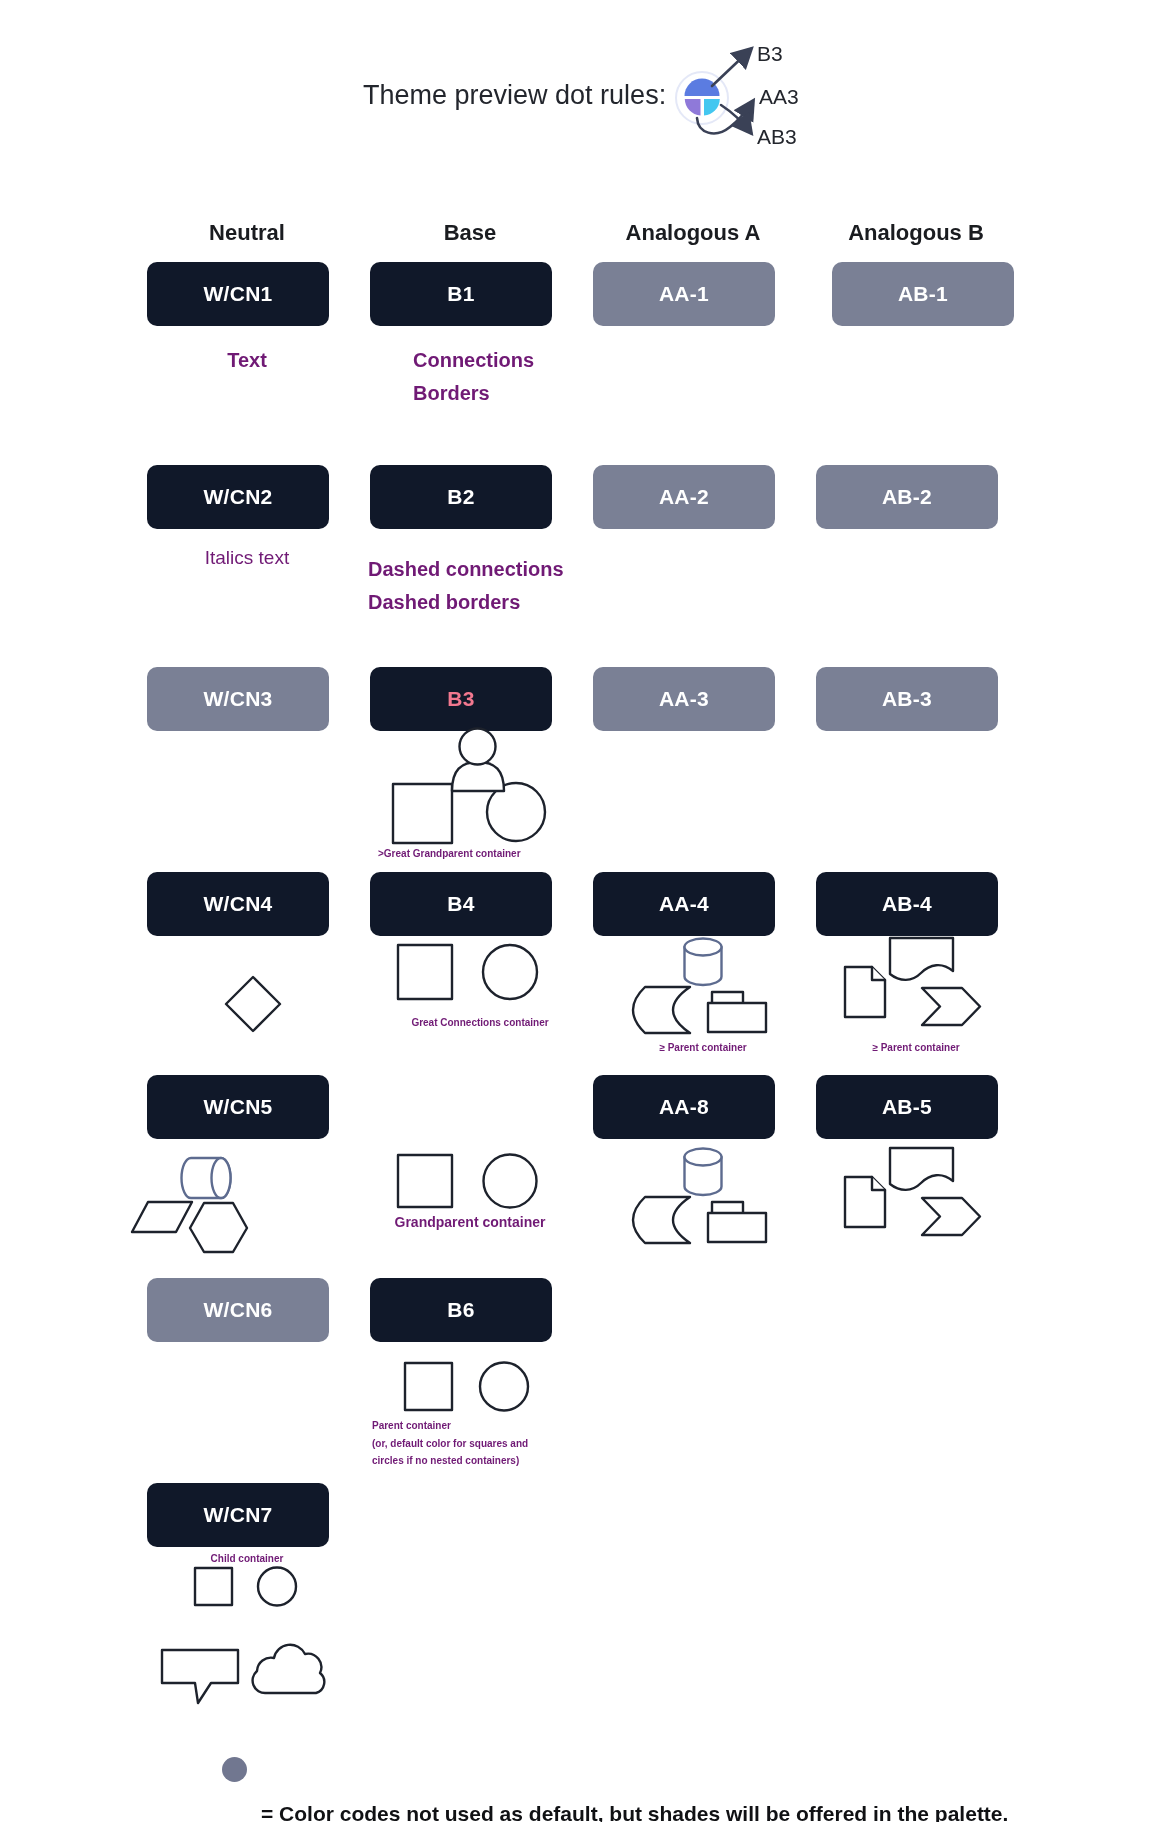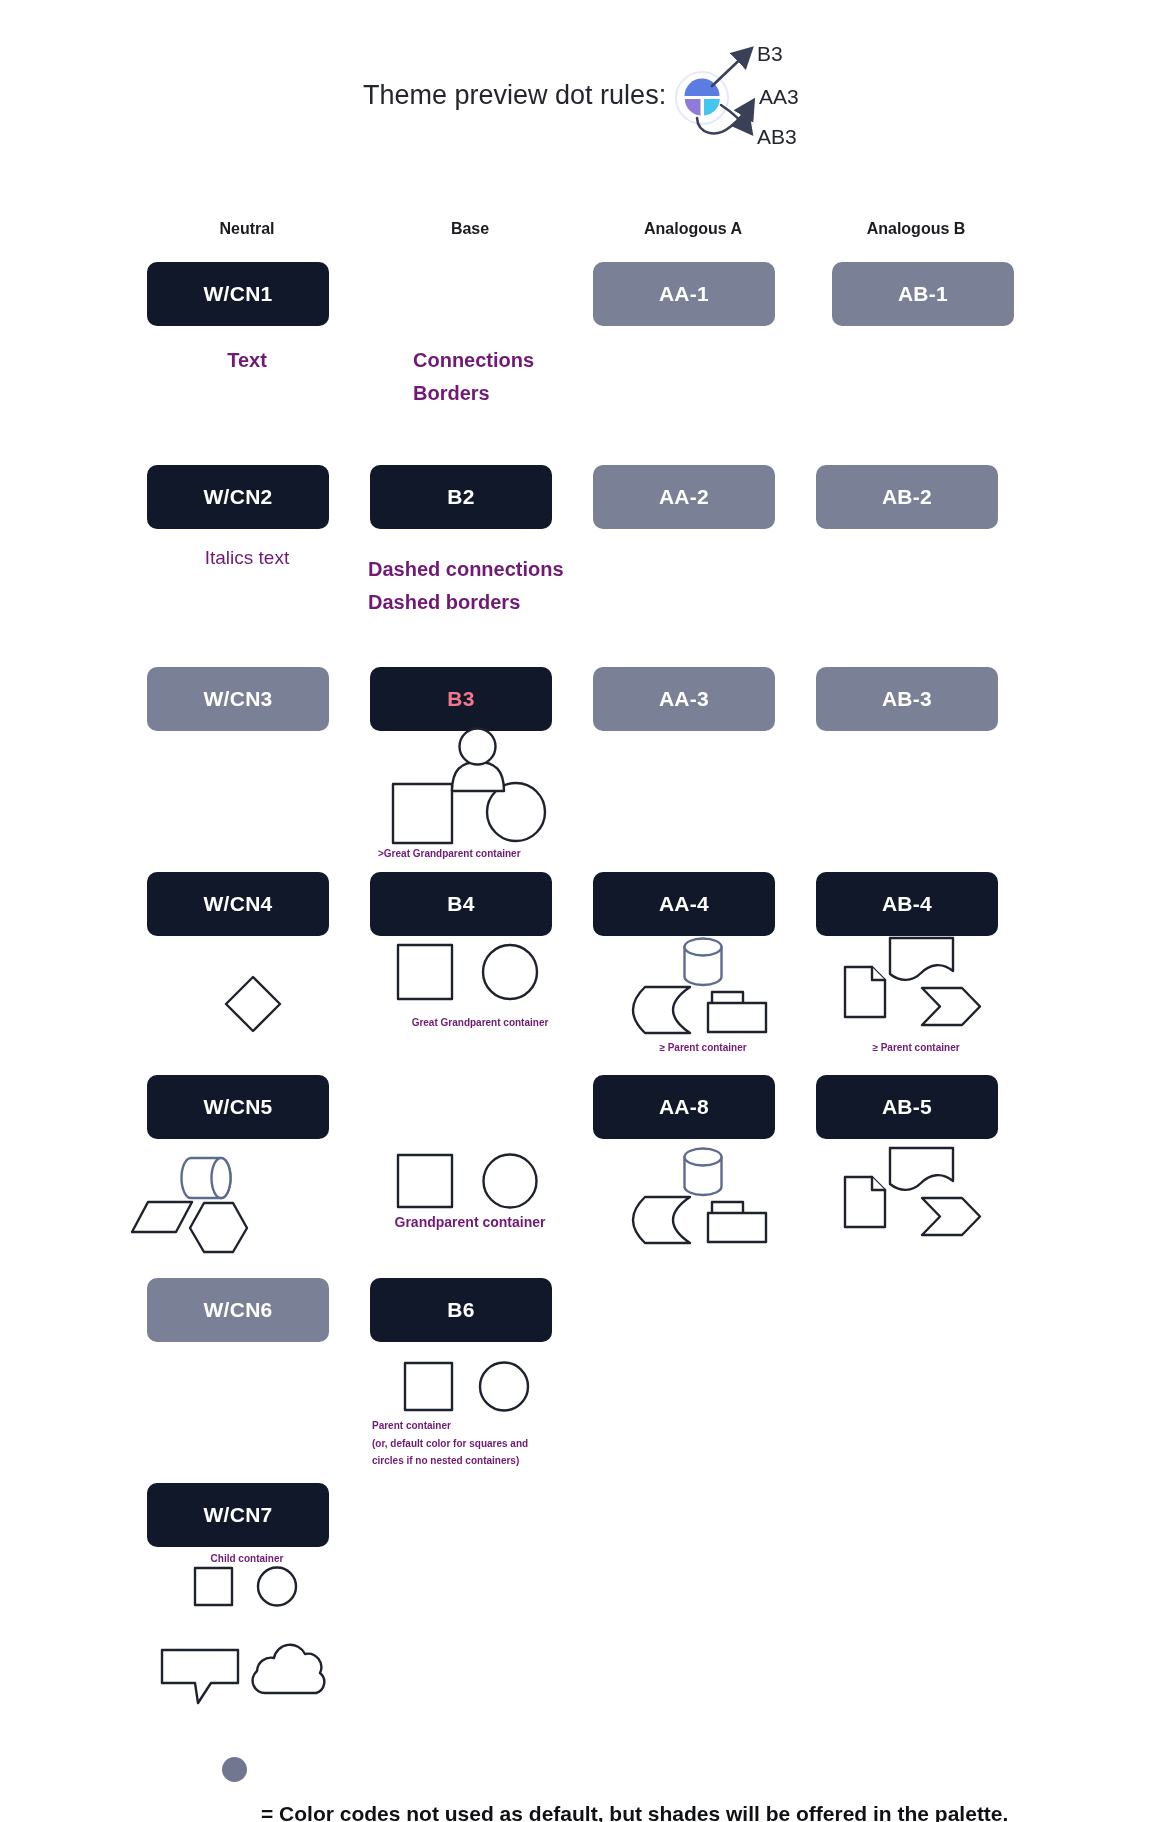--- a/index.html
+++ b/index.html
@@ -1,20 +1,20 @@
 <!DOCTYPE html>
 <html><head>
 <meta charset="utf-8">
 <style>
   html,body{margin:0;padding:0;background:#fff;}
   .canvas{position:relative;width:1164px;height:1822px;background:#fff;overflow:hidden;
           font-family:"Liberation Sans",sans-serif;}
   .title{position:absolute;font-size:27px;font-weight:500;color:#23262D;white-space:nowrap;}
   .dot-label{position:absolute;font-size:21px;font-weight:500;color:#23262D;line-height:24px;white-space:nowrap;}
-  .hdr{position:absolute;width:200px;text-align:center;font-size:16px;font-weight:700;color:#1A1C20;}
+  .hdr{position:absolute;width:200px;text-align:center;font-size:22px;font-weight:700;color:#1A1C20;}
   .swatch{position:absolute;width:182px;height:64px;border-radius:10px;display:flex;
           align-items:center;justify-content:center;font-size:21px;font-weight:700;color:#fff;letter-spacing:.3px;}
   .dark{background:#101829;}
   .gray{background:#7A8095;}
   .pink{color:#F2788F;}
   .cap{position:absolute;color:#701a75;font-weight:700;white-space:nowrap;}
   .lg{font-size:20px;line-height:33px;}
   .sm{font-size:10px;line-height:17.5px;}
   .md{font-size:14px;line-height:18px;}
   .ctr{width:200px;text-align:center;}
@@ -49,20 +49,21 @@
   <div class="dot-label" style="left:757px;top:42px;">B3</div>
   <div class="dot-label" style="left:759px;top:85px;">AA3</div>
   <div class="dot-label" style="left:757px;top:125px;">AB3</div>
 
   <div class="hdr" style="left:147px;top:220px;">Neutral</div>
   <div class="hdr" style="left:370px;top:220px;">Base</div>
   <div class="hdr" style="left:593px;top:220px;">Analogous A</div>
   <div class="hdr" style="left:816px;top:220px;">Analogous B</div>
 
   <div class="swatch dark" style="left:147px;top:262px;">W/CN1</div>
+  <div class="swatch dark" style="left:370px;top:262px;">B1</div>
   <div class="swatch gray" style="left:593px;top:262px;">AA-1</div>
   <div class="swatch gray" style="left:816px;top:262px;margin-left:16px;">AB-1</div>
   <div class="cap lg ctr" style="left:147px;top:344px;">Text</div>
   <div class="cap lg" style="left:413px;top:344px;">
     <div>Connections</div>
     <div>Borders</div>
   </div>
 
   <div class="swatch dark" style="left:147px;top:465px;">W/CN2</div>
   <div class="swatch dark" style="left:370px;top:465px;">B2</div>
@@ -93,21 +94,21 @@
   <div class="swatch dark" style="left:816px;top:872px;">AB-4</div>
 
   <svg class="shape" style="left:147px;top:945px;" width="200" height="120" viewBox="0 0 200 120">
     <path class="el" d="M106 32 L133 59 L106 86 L79 59 Z"></path>
   </svg>
 
   <svg class="shape" style="left:370px;top:940px;" width="200" height="65" viewBox="0 0 200 65">
     <rect class="el" x="28" y="5" width="54" height="54"></rect>
     <circle class="el" cx="140" cy="32" r="27"></circle>
   </svg>
-  <div class="cap sm ctr" style="left:380px;top:1014px;">Great Grandparent container</div>
+  <div class="cap sm ctr" style="left:380px;top:1014px;">Great Connections container</div>
 
   <svg class="shape" style="left:593px;top:935px;" width="200" height="105" viewBox="0 0 200 105">
     <path class="el" d="M52 52 L97 52 Q63 75 97 98 L52 98 Q28 75 52 52 Z"></path>
     <rect class="el" x="119" y="57" width="31" height="12"></rect>
     <rect class="el" x="115" y="68" width="58" height="29"></rect>
     <path class="el slate" d="M91.5 12 V41.5 A18.5 8.5 0 0 0 128.5 41.5 V12"></path>
     <ellipse class="el slate" cx="110" cy="12" rx="18.5" ry="8.5"></ellipse>
   </svg>
   <div class="cap sm ctr" style="left:603px;top:1039px;">≥ Parent container</div>
 

